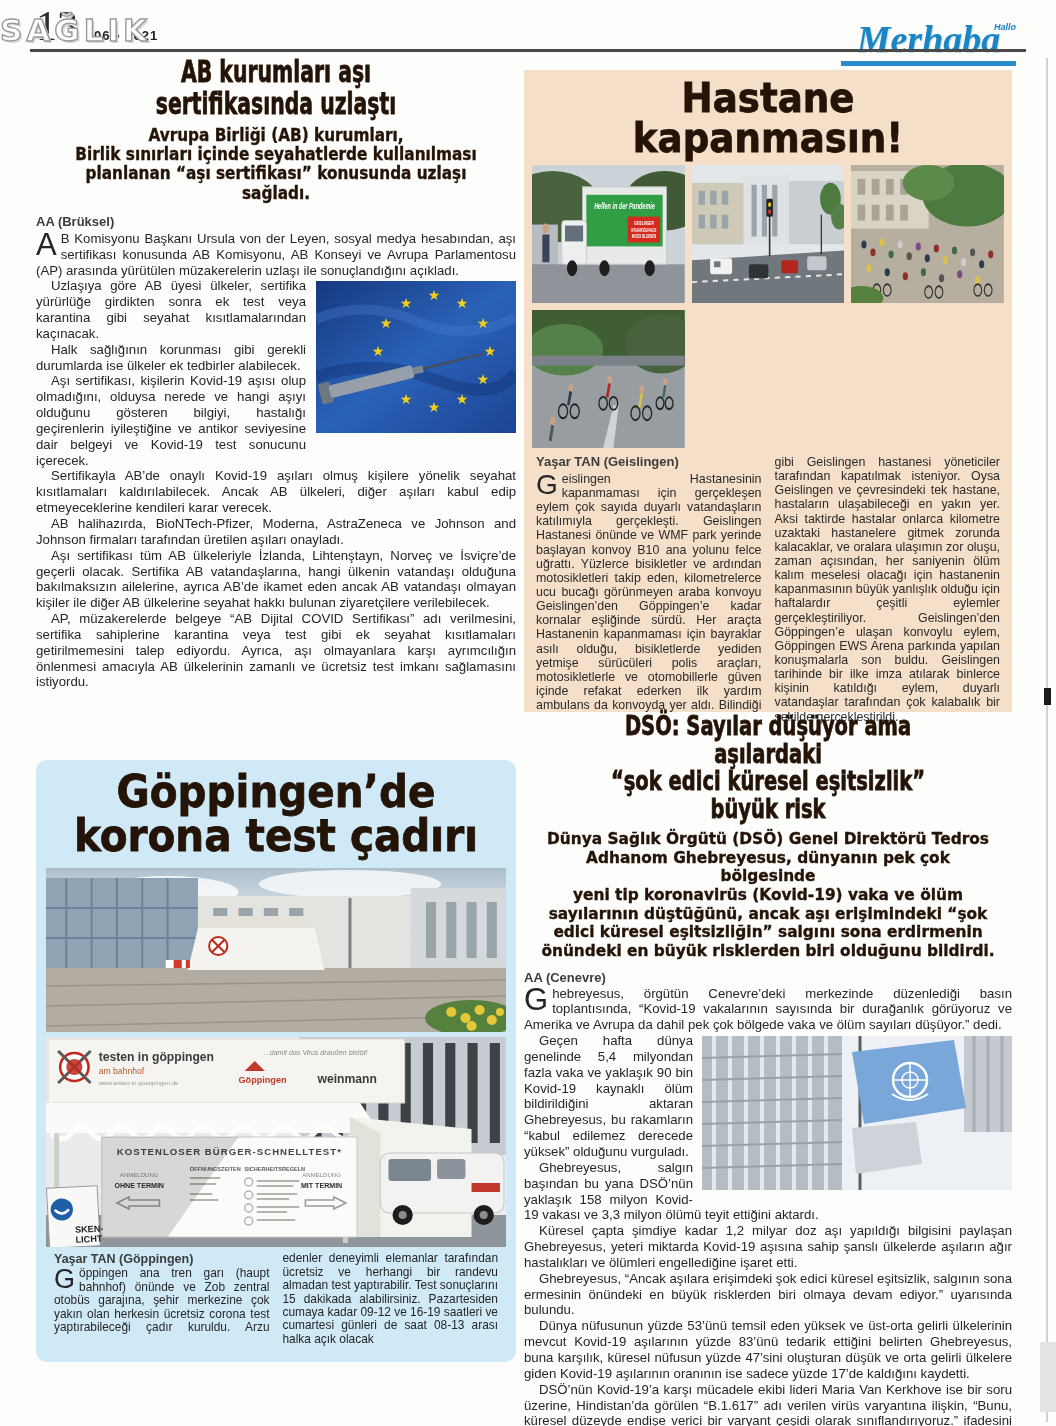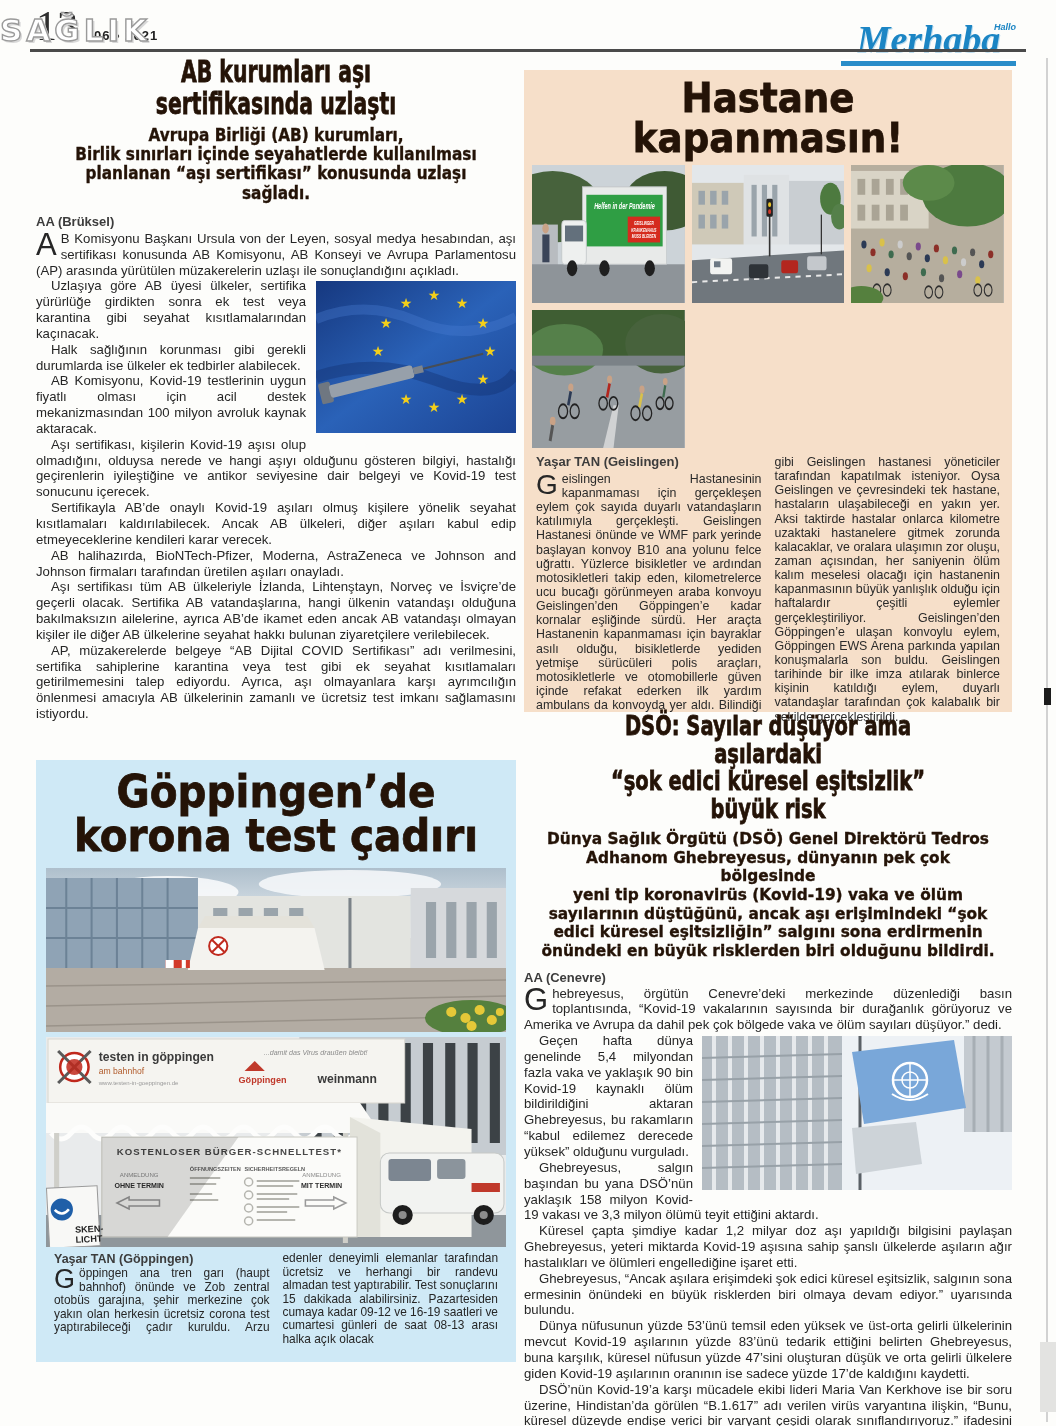--- a/index.html
+++ b/index.html
@@ -33,21 +33,21 @@
   .ph{background:#ccc;overflow:hidden;position:relative;}
   .ph svg{display:block;width:100%;height:100%;}
   
   .col-left{position:absolute;left:36px;top:56px;width:480px;}
   .ab-head{font-size:30px;line-height:1.05;}
   .ab-sub{font-size:17px;line-height:1.13;margin-top:7px;}
   .ab-byline{margin-top:11px;}
   .ab-body{margin-top:2px;font-size:13.2px;line-height:1.2;max-height:578px;overflow:hidden;}
   .eu-img{float:right;width:200px;height:152px;margin:3px 0 5px 10px;}
   
-  .blue-box{position:absolute;left:36px;top:760px;width:480px;height:602px;background:#cfe9f6;}
+  .blue-box{position:absolute;left:36px;top:760px;width:480px;height:602px;background:#cfe9f6;border-radius:11px;}
   .gp-head{font-size:45px;line-height:.98;padding-top:10px;}
   .gp-ph1{margin:10px 10px 5px;height:164px;}
   .gp-ph2{margin:0 10px;height:210px;}
   .gp-cap{margin:5px 18px 0;column-count:2;column-gap:13px;font-size:11.9px;line-height:1.13;
           text-align:justify;height:112px;overflow:hidden;color:#262626;}
   .gp-cap .byline{font-size:12.5px;margin-bottom:1px;}
   .gp-cap .dc{font-size:27px;line-height:23px;}
   
   .peach-box{position:absolute;left:524px;top:70px;width:488px;height:642px;background:#f6dfc9;}
   .hs-head{font-size:40px;line-height:1;padding-top:8px;}
@@ -123,21 +123,20 @@
           <g transform="rotate(-14 80 95)">
             <rect x="2" y="84" width="12" height="21" rx="2" fill="#6f7781"></rect>
             <rect x="12" y="88" width="86" height="13" rx="3" fill="#97a0aa"></rect>
             <rect x="98" y="91" width="10" height="7" fill="#7d858f"></rect>
             <line x1="108" y1="94.5" x2="170" y2="94.5" stroke="#474d54" stroke-width="2"></line>
           </g>
         </svg>
       </div>
       <p>Uzlaşıya göre AB üyesi ülkeler, sertifika yürürlüğe girdikten sonra ek test veya karantina gibi seyahat kısıtlamalarından kaçınacak.</p>
       <p>Halk sağlığının korunması gibi gerekli durumlarda ise ülkeler ek tedbirler alabilecek.</p>
-      <p>AB Komisyonu, Kovid-19 testlerinin uygun fiyatlı olması için acil destek mekanizmasından 100 milyon avroluk kaynak aktaracak.</p>
       <p>Aşı sertifikası, kişilerin Kovid-19 aşısı olup olmadığını, olduysa nerede ve hangi aşıyı olduğunu gösteren bilgiyi, hastalığı geçirenlerin iyileştiğine ve antikor seviyesine dair belgeyi ve Kovid-19 test sonucunu içerecek.</p>
       <p>Sertifikayla AB’de onaylı Kovid-19 aşıları olmuş kişilere yönelik seyahat kısıtlamaları kaldırılabilecek. Ancak AB ülkeleri, diğer aşıları kabul edip etmeyeceklerine kendileri karar verecek.</p>
       <p>AB halihazırda, BioNTech-Pfizer, Moderna, AstraZeneca ve Johnson and Johnson firmaları tarafından üretilen aşıları onayladı.</p>
       <p>Aşı sertifikası tüm AB ülkeleriyle İzlanda, Lihtenştayn, Norveç ve İsviçre’de geçerli olacak. Sertifika AB vatandaşlarına, hangi ülkenin vatandaşı olduğuna bakılmaksızın ailelerine, ayrıca AB’de ikamet eden ancak AB vatandaşı olmayan kişiler ile diğer AB ülkelerine seyahat hakkı bulunan ziyaretçilere verilebilecek.</p>
       <p>AP, müzakerelerde belgeye “AB Dijital COVID Sertifikası” adı verilmesini, sertifika sahiplerine karantina veya test gibi ek seyahat kısıtlamaları getirilmemesini talep ediyordu. Ayrıca, aşı olmayanlara karşı ayrımcılığın önlenmesi amacıyla AB ülkelerinin zamanlı ve ücretsiz test imkanı sağlamasını istiyordu.</p>
 
     </div>
   </div>
 
   <div class="blue-box">

